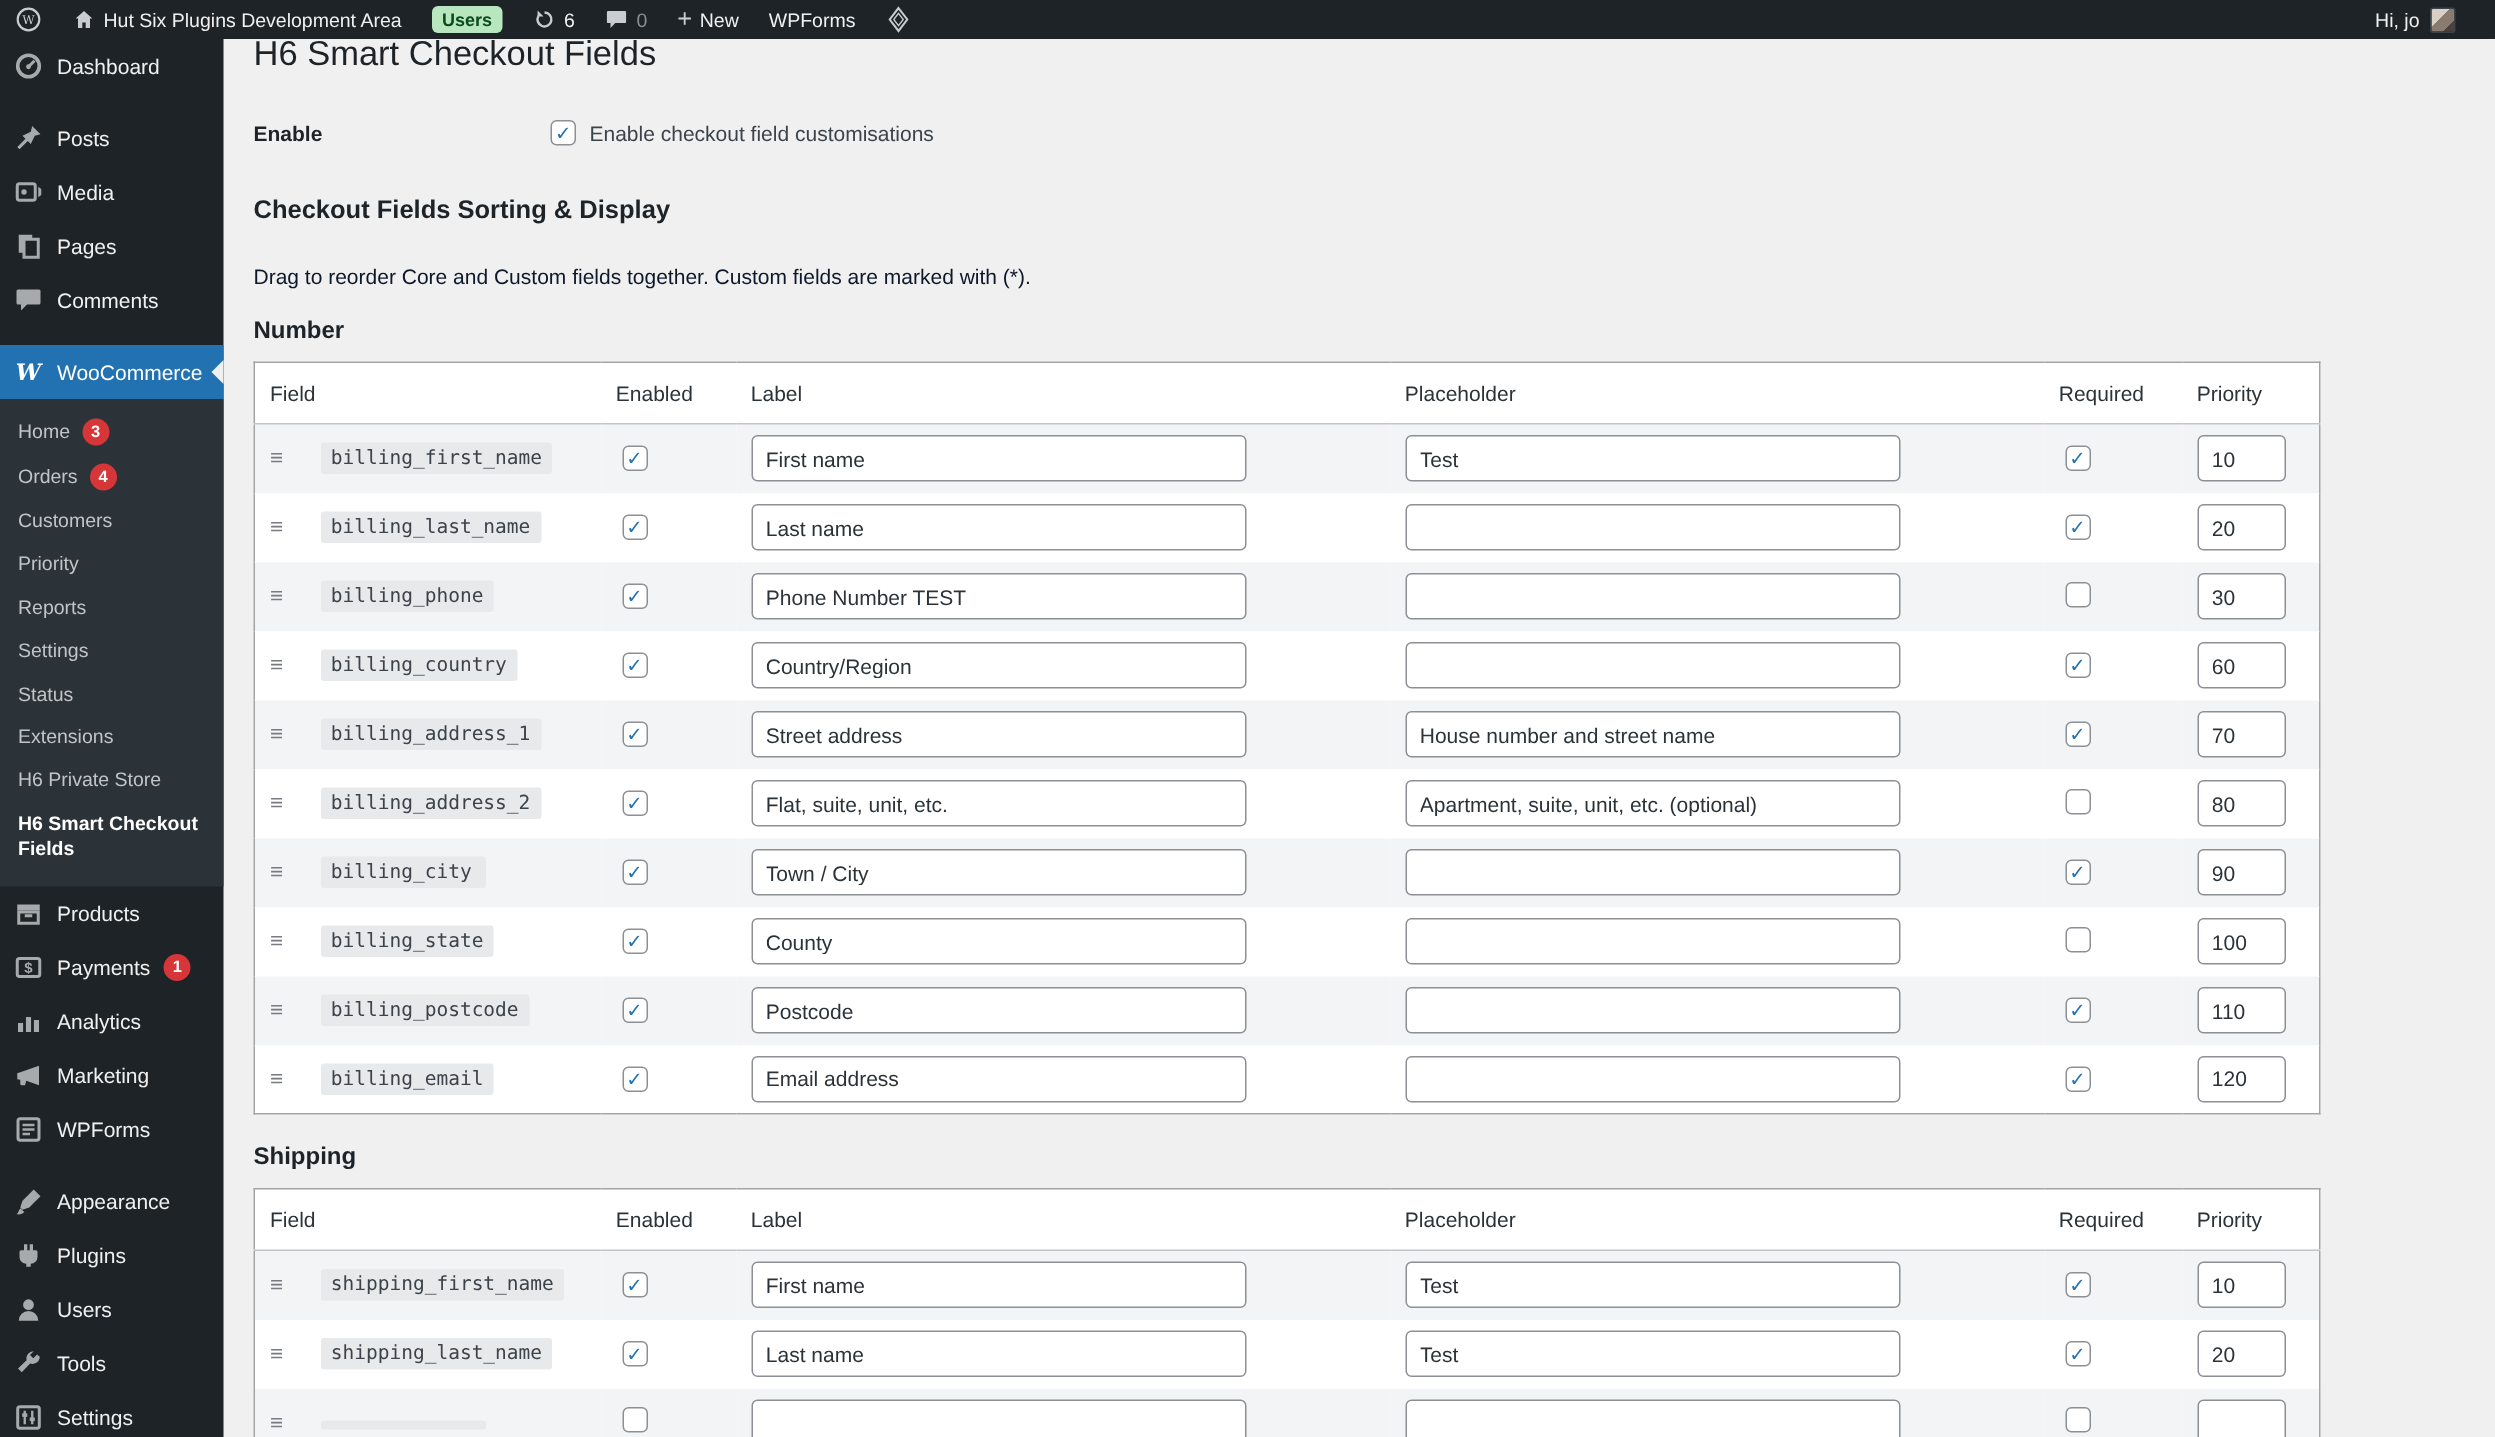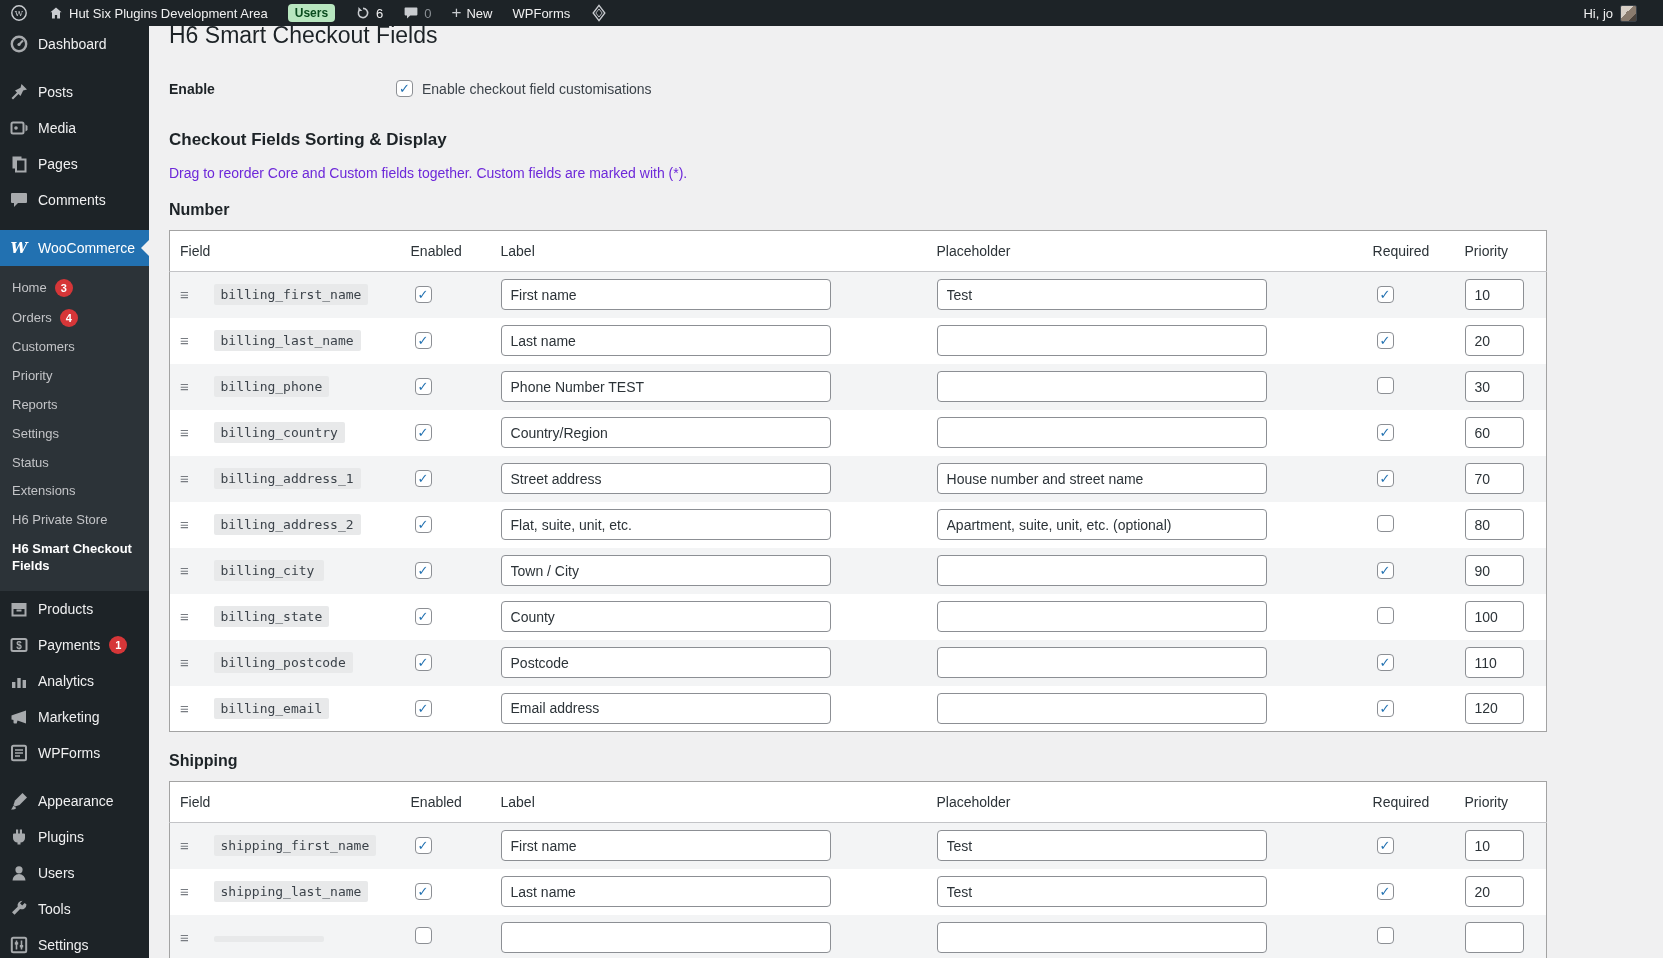--- a/index.html
+++ b/index.html
@@ -35,23 +35,23 @@
   .submenu-item { padding:6px 8px 6px 12px; font-size:13px; color:#c3c4c7; cursor:pointer;
     display:flex; align-items:center; gap:8px; line-height:1.3; }
   .submenu-item.current { color:#fff; font-weight:bold; }
   .badge { background:#d63638; color:#fff; font-size:11px; font-weight:bold; min-width:18px; height:18px;
     border-radius:9px; display:inline-flex; align-items:center; justify-content:center; padding:0 5px; }
 
   
   #content { margin-left:149px; padding:22px 20px 0 20px; color:#1d2327; }
   h1.page-title { font-size:23px; font-weight:400; color:#1d2327; }
   .enable-row { display:flex; align-items:center; margin-top:31px; font-size:14px; color:#3c434a; }
-  .enable-row .lbl { width:227px; font-weight:bold; color:#1d2327; }
+  .enable-row .lbl { width:198px; font-weight:bold; color:#1d2327; }
   h2.section-title { font-size:17px; font-weight:bold; margin-top:33px; }
-  p.description { font-size:14px; color:#6d28d9; margin-top:15px; }
+  p.description { font-size:14px; color:#0f172a; margin-top:26px; }
   h3.group-title { font-size:16px; font-weight:bold; margin-top:20px; }
 
   table.fields { border-collapse:collapse; background:#fff; border:1px solid #a3a3a3;
     width:1378px; margin-top:11px; table-layout:fixed; }
   table.fields th { text-align:left; font-weight:400; font-size:14px; color:#2c3338;
     padding:12px 10px; border-bottom:1px solid #c3c4c7; background:#fff; height:40px; }
   table.fields td { padding:0 10px; height:46px; vertical-align:middle; font-size:14px; }
   table.fields tbody tr:nth-child(odd) { background:#f3f4f5; }
   table.fields tbody tr:nth-child(even) { background:#fff; }
   .col-handle { width:34px; } .col-field { width:197px; } .col-enabled { width:90px; }

